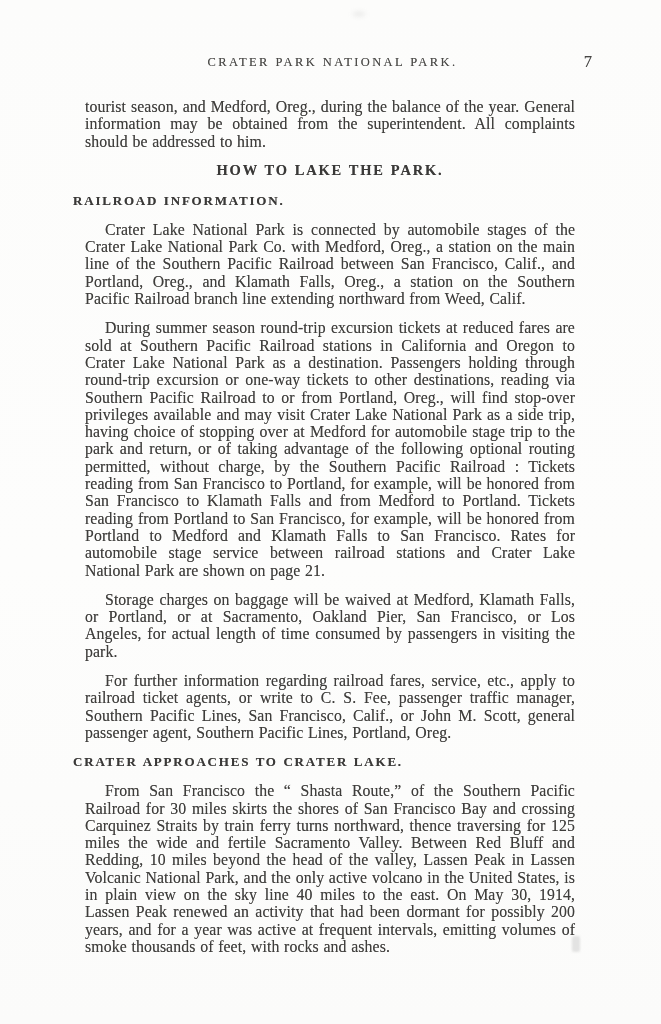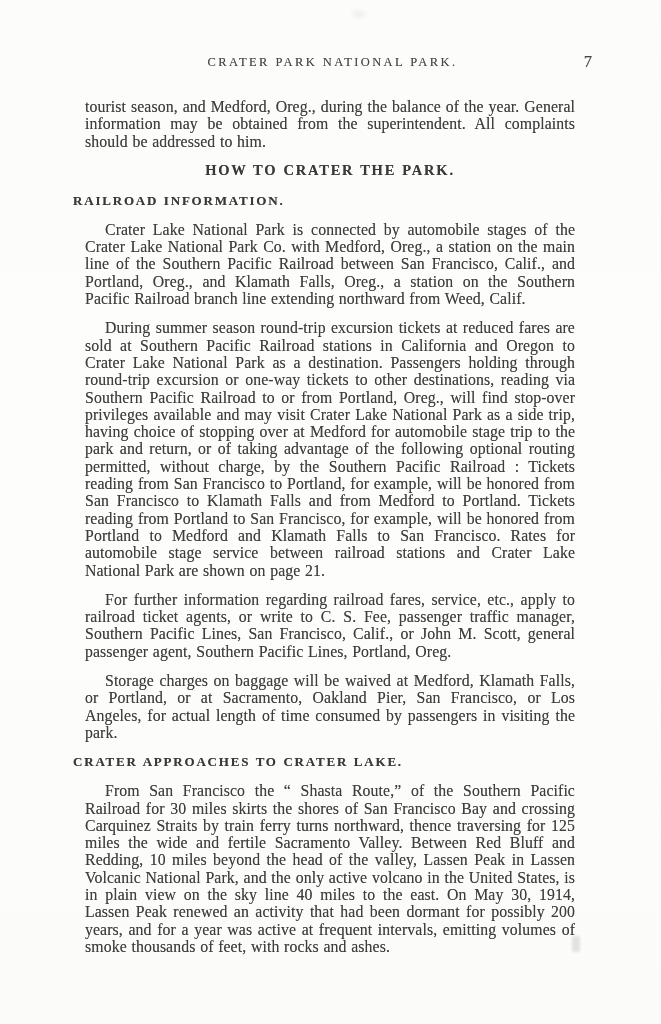--- a/index.html
+++ b/index.html
@@ -113,31 +113,31 @@
 
   <header class="running-header">
     <span class="header-title">CRATER PARK NATIONAL PARK.</span>
     <span class="page-number">7</span>
   </header>
 
   <main class="text-block">
 
     <p class="para no-indent">tourist season, and Medford, Oreg., during the balance of the year. General information may be obtained from the superintendent. All complaints should be addressed to him.</p>
 
-    <h2 class="heading-1">HOW TO CRATER THE PARK.</h2>
+    <h2 class="heading-1">HOW TO LAKE THE PARK.</h2>
 
     <h3 class="heading-2">RAILROAD INFORMATION.</h3>
 
     <p class="para">Crater Lake National Park is connected by automobile stages of the Crater Lake National Park Co. with Medford, Oreg., a station on the main line of the Southern Pacific Railroad between San Francisco, Calif., and Portland, Oreg., and Klamath Falls, Oreg., a station on the Southern Pacific Railroad branch line extending northward from Weed, Calif.</p>
 
     <p class="para">During summer season round-trip excursion tickets at reduced fares are sold at Southern Pacific Railroad stations in California and Oregon to Crater Lake National Park as a destination. Passengers holding through round-trip excursion or one-way tickets to other destinations, reading via Southern Pacific Railroad to or from Portland, Oreg., will find stop-over privileges available and may visit Crater Lake National Park as a side trip, having choice of stopping over at Medford for automobile stage trip to the park and return, or of taking advantage of the following optional routing permitted, without charge, by the Southern Pacific Railroad : Tickets reading from San Francisco to Portland, for example, will be honored from San Francisco to Klamath Falls and from Medford to Portland. Tickets reading from Portland to San Francisco, for example, will be honored from Portland to Medford and Klamath Falls to San Francisco. Rates for automobile stage service between railroad stations and Crater Lake National Park are shown on page 21.</p>
 
+    <p class="para">Storage charges on baggage will be waived at Medford, Klamath Falls, or Portland, or at Sacramento, Oakland Pier, San Francisco, or Los Angeles, for actual length of time consumed by passengers in visiting the park.</p>
+
     <p class="para">For further information regarding railroad fares, service, etc., apply to railroad ticket agents, or write to C. S. Fee, passenger traffic manager, Southern Pacific Lines, San Francisco, Calif., or John M. Scott, general passenger agent, Southern Pacific Lines, Portland, Oreg.</p>
-
-    <p class="para">Storage charges on baggage will be waived at Medford, Klamath Falls, or Portland, or at Sacramento, Oakland Pier, San Francisco, or Los Angeles, for actual length of time consumed by passengers in visiting the park.</p>
 
     <h3 class="heading-2 tight">CRATER APPROACHES TO CRATER LAKE.</h3>
 
     <p class="para">From San Francisco the “ Shasta Route,” of the Southern Pacific Railroad for 30 miles skirts the shores of San Francisco Bay and crossing Carquinez Straits by train ferry turns northward, thence traversing for 125 miles the wide and fertile Sacramento Valley. Between Red Bluff and Redding, 10 miles beyond the head of the valley, Lassen Peak in Lassen Volcanic National Park, and the only active volcano in the United States, is in plain view on the sky line 40 miles to the east. On May 30, 1914, Lassen Peak renewed an activity that had been dormant for possibly 200 years, and for a year was active at frequent intervals, emitting volumes of smoke thousands of feet, with rocks and ashes.</p>
 
   </main>
 
   <div class="smudge-top"></div>
   <div class="smudge-bottom"></div>
 

